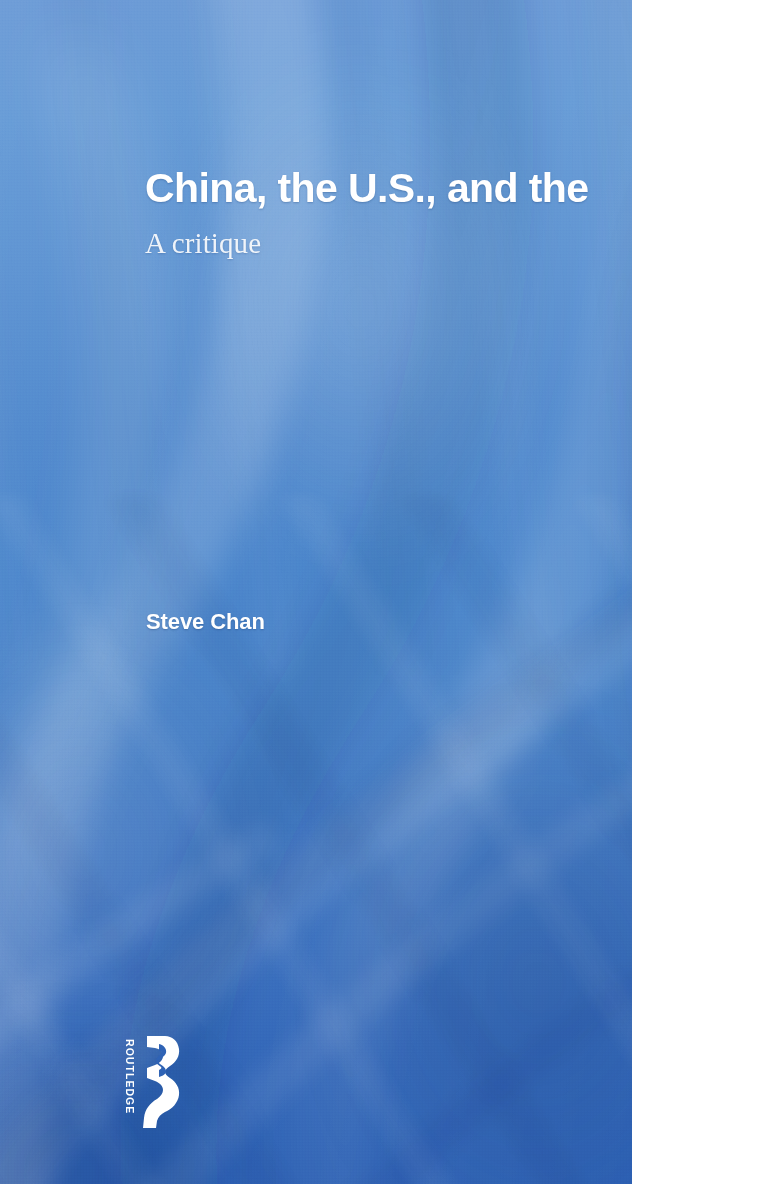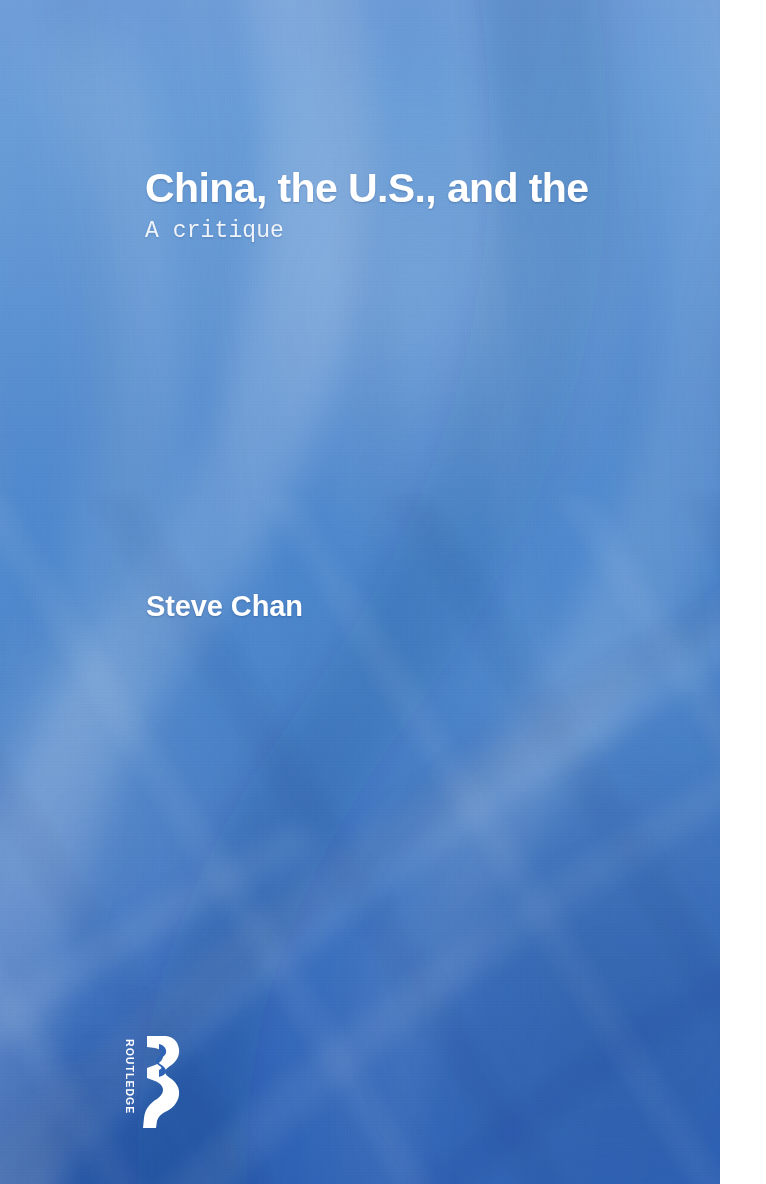--- a/index.html
+++ b/index.html
@@ -8,21 +8,21 @@
     padding: 0;
     background: #ffffff;
   }
   body {
     font-family: "Liberation Sans", sans-serif;
   }
 
   
   #cover {
     position: relative;
-    width: 720px;
+    width: 632px;
     height: 1184px;
     overflow: hidden;
     background: #7f1d1d;
     isolation: isolate;
   }
 
   
   .bg-base {
     position: absolute;
     inset: 0;
@@ -199,38 +199,38 @@
     font-family: "Liberation Sans", sans-serif;
     font-weight: 700;
     font-size: 41px;
     line-height: 49px;
     letter-spacing: -0.6px;
     white-space: nowrap;
     text-shadow: 0 1px 2px rgba(18,52,105,0.30);
   }
   .subtitle {
     display: block;
-    margin-top: 1px;
+    margin-top: 13px;
     color: rgba(255,255,255,0.90);
-    font-family: Liberation Mono, monospace;
+    font-family: Liberation Serif, serif;
     font-weight: 400;
-    font-size: 23px;
+    font-size: 29px;
     line-height: 34px;
     letter-spacing: 0.1px;
     text-shadow: 0 1px 2px rgba(18,52,105,0.22);
   }
 
   .author {
     position: absolute;
     left: 146px;
-    top: 590px;
+    top: 606px;
     color: #ffffff;
     font-family: "Liberation Sans", sans-serif;
     font-weight: 700;
-    font-size: 29px;
+    font-size: 22px;
     line-height: 32px;
     letter-spacing: -0.1px;
     text-shadow: 0 1px 2px rgba(18,52,105,0.32);
   }
 
   
   .logo {
     position: absolute;
     left: 124px;
     top: 1034px;

